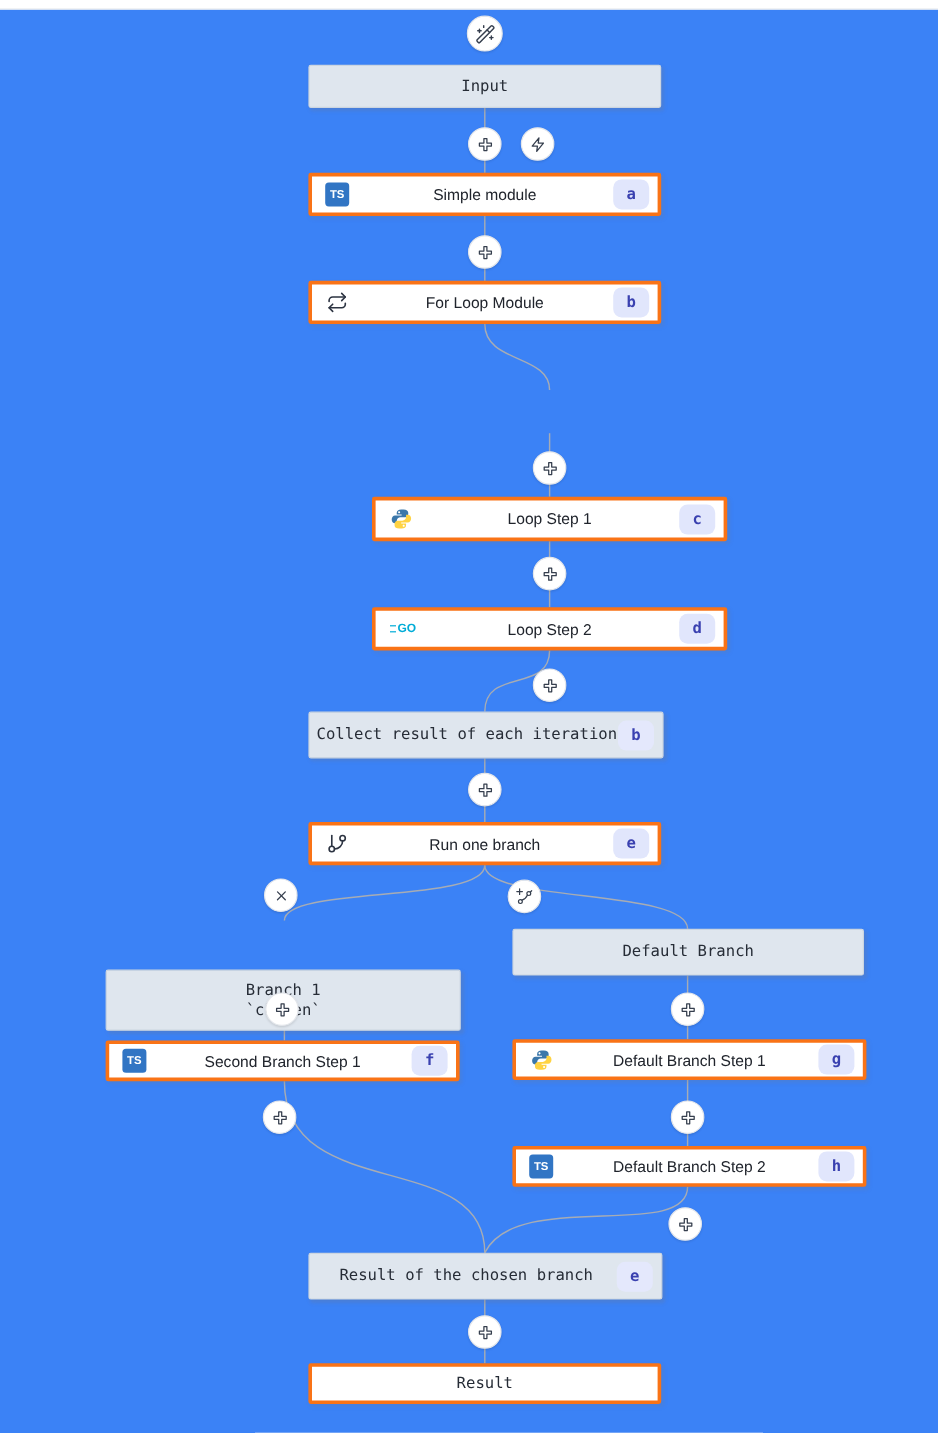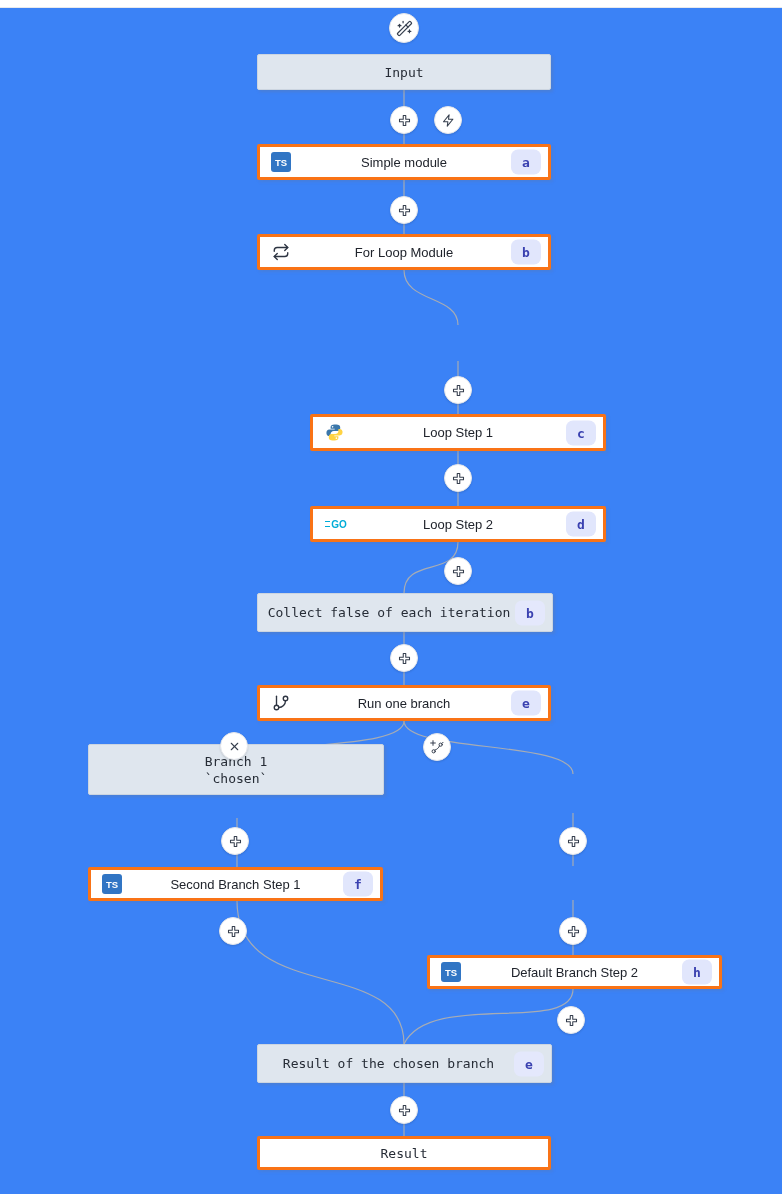--- a/index.html
+++ b/index.html
@@ -171,21 +171,21 @@
     <span class="badge">d</span>
   </div>
 
   <button class="cbtn" style="left:444px;top:557px;">
     <svg width="15" height="15">
         <use href="#i-plus"></use>
       </svg>
   </button>
 
   <div class="node header-node" style="left:257px;top:593px;width:296px;height:39px;">
-    <span class="mono" style="margin-right:32px;">Collect false of each iteration</span>
+    <span class="mono" style="margin-right:32px;">Collect result of each iteration</span>
     <span class="badge" style="background:#e4e8fc;">b</span>
   </div>
 
   <button class="cbtn" style="left:390px;top:644px;">
     <svg width="15" height="15">
         <use href="#i-plus"></use>
       </svg>
   </button>
 
   <div class="node module-node" style="left:257px;top:685px;width:294px;height:36px;align-items:center;">
@@ -202,45 +202,58 @@
     <svg width="13" height="13" style="stroke-width:2;">
         <use href="#i-x"></use>
       </svg>
   </button>
   <button class="cbtn" style="left:423px;top:733px;">
     <svg width="16" height="16" style="stroke-width:1.5;">
         <use href="#i-addbranch"></use>
       </svg>
   </button>
 
-  <div class="node header-node two-line" style="left:88px;top:744px;width:296px;height:51px;">
+  <div class="node header-node two-line" style="left:88px;top:808px;width:296px;height:51px;">
     <span class="mono">Branch 1</span>
     <span class="mono">`chosen`</span>
   </div>
 
+  <div class="node header-node" style="left:427px;top:774px;width:293px;height:39px;">
+    <span class="mono">Default Branch</span>
+  </div>
 
   <button class="cbtn" style="left:221px;top:827px;">
     <svg width="15" height="15">
         <use href="#i-plus"></use>
       </svg>
   </button>
   <button class="cbtn" style="left:559px;top:827px;">
     <svg width="15" height="15">
         <use href="#i-plus"></use>
       </svg>
   </button>
 
   <div class="node module-node" style="left:88px;top:867px;width:295px;height:34px;">
     <span class="mod-icon">
         <span class="ts-chip">TS</span>
       </span>
     <span class="sans">Second Branch Step 1</span>
     <span class="badge">f</span>
   </div>
 
+  <div class="node module-node" style="left:427px;top:866px;width:295px;height:34px;">
+    <span class="mod-icon">
+      <svg viewBox="0 0 20 20" width="19" height="19">
+        <path fill="#3b77aa" d="M9.9 1.6c-2.6 0-4 1.1-4 2.9v1.6h4.3v.8H4.5c-1.9 0-3 1.5-3 3.5 0 2 1.1 3.4 3 3.4h1.4v-2.1c0-1.8 1.5-3.2 3.3-3.2h4.1c1.5 0 2.7-1.2 2.7-2.7V4.5c0-1.8-1.5-2.9-4.1-2.9zM8 3.1c.5 0 .9.4.9.9s-.4.9-.9.9-.9-.4-.9-.9.4-.9.9-.9z"></path>
+        <path fill="#ffd343" d="M10.1 18.4c2.6 0 4-1.1 4-2.9v-1.6H9.8v-.8h5.7c1.9 0 3-1.5 3-3.5 0-2-1.1-3.4-3-3.4h-1.4v2.1c0 1.8-1.5 3.2-3.3 3.2H6.7c-1.5 0-2.7 1.2-2.7 2.7v1.3c0 1.8 1.5 2.9 4.1 2.9zm1.9-1.5c-.5 0-.9-.4-.9-.9s.4-.9.9-.9.9.4.9.9-.4.9-.9.9z"></path>
+      </svg>
+    </span>
+    <span class="sans">Default Branch Step 1</span>
+    <span class="badge">g</span>
+  </div>
 
   <button class="cbtn" style="left:219px;top:917px;">
     <svg width="15" height="15">
         <use href="#i-plus"></use>
       </svg>
   </button>
   <button class="cbtn" style="left:559px;top:917px;">
     <svg width="15" height="15">
         <use href="#i-plus"></use>
       </svg>

